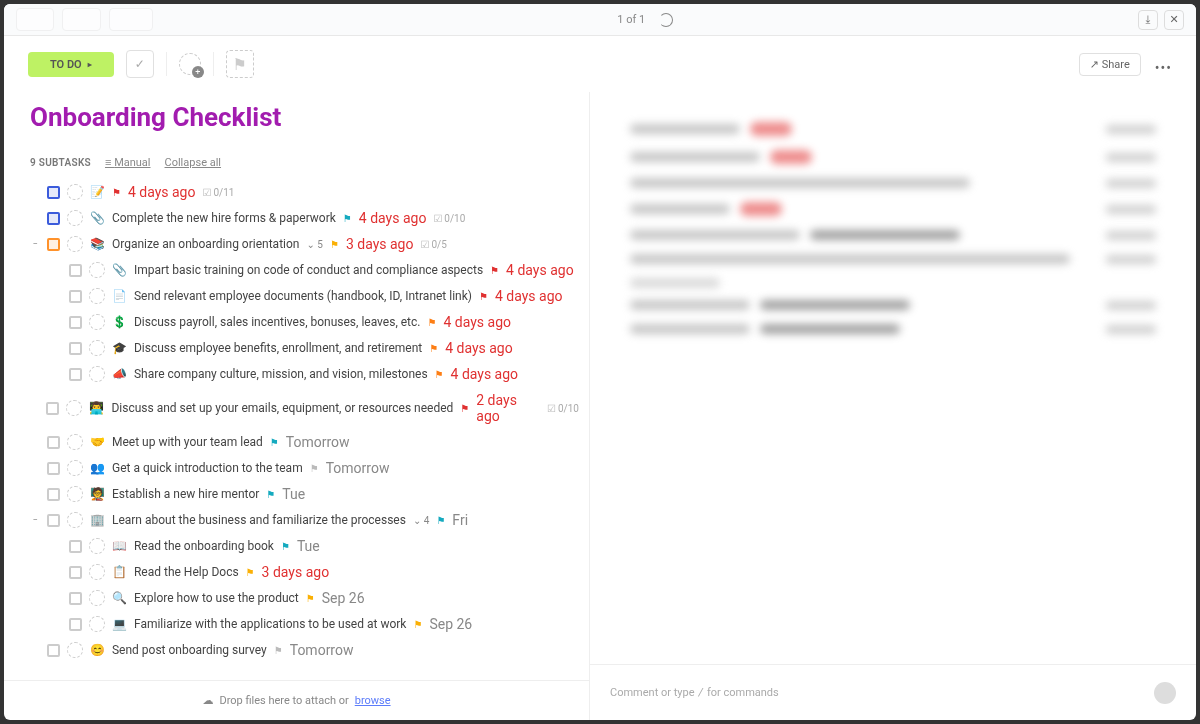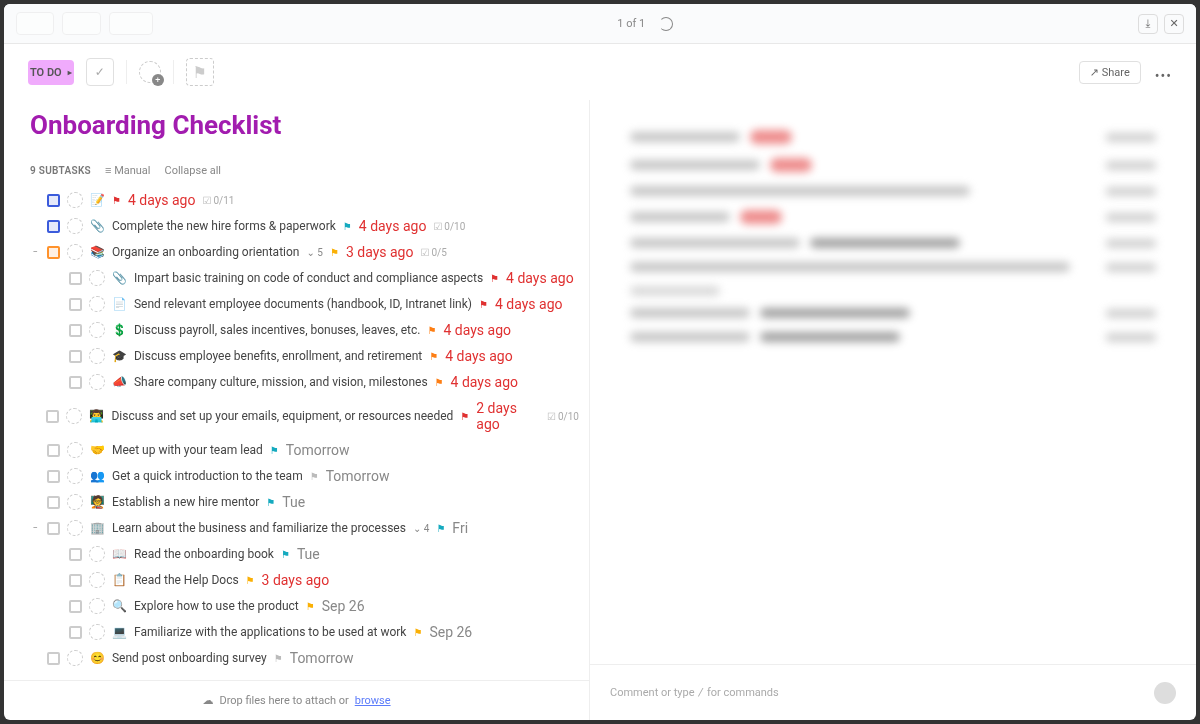--- a/index.html
+++ b/index.html
@@ -1,50 +1,50 @@
 <!DOCTYPE html>
 <html><head>
 <meta charset="utf-8">
 <style>
 * { margin: 0; padding: 0; box-sizing: border-box; font-family: -apple-system, BlinkMacSystemFont, "Segoe UI", Roboto, sans-serif; }
 body { background: #333; padding: 4px; }
 .window { background: #fff; border-radius: 6px; width: 1192px; height: 716px; display: flex; flex-direction: column; overflow: hidden; }
 
 
-.tabbar { height: 40px; border-bottom: 1px solid #e8e8e8; display: flex; align-items: center; padding: 0 12px; gap: 8px; font-size: 11px; color: #888; background:#fafbfc; }
+.tabbar { height: 32px; border-bottom: 1px solid #e8e8e8; display: flex; align-items: center; padding: 0 12px; gap: 8px; font-size: 11px; color: #888; background:#fafbfc; }
 .tab { padding: 4px 10px; border: 1px solid #e5e5e5; border-radius: 4px; background:#fff; cursor:pointer; display:flex; align-items:center; gap:4px;}
 .tab.blank { opacity:.5; }
 .tab-count { margin-left: auto; margin-right: 6px; }
 .refresh { width:14px; height:14px; border:1.5px solid #888; border-left-color:transparent; border-radius:50%; position:relative; }
 .winctl { margin-left:auto; display:flex; gap:6px;}
 .winbtn { width:20px; height:20px; border:1px solid #ddd; border-radius:4px; display:flex; align-items:center; justify-content:center; font-size:11px; color:#666; cursor:pointer;}
 
 
 .toolbar { height: 56px; display:flex; align-items:center; padding: 0 24px; gap:12px; }
-.todo-btn { background:#f0abfc; border-radius:4px; padding: 6px 2px; font-size:11px; font-weight:600; color:#555; display:flex; align-items:center; gap:6px; cursor:pointer;}
+.todo-btn { background:#bef264; border-radius:4px; padding: 6px 22px; font-size:11px; font-weight:600; color:#555; display:flex; align-items:center; gap:6px; cursor:pointer;}
 .todo-btn .caret { font-size:8px; }
 .ghost-btn { width:28px; height:28px; border:1px solid #e0e0e0; border-radius:4px; display:flex; align-items:center; justify-content:center; color:#aaa; cursor:pointer; font-size:12px;}
 .dashed-circ { width:22px; height:22px; border:1.5px dashed #ccc; border-radius:50%; position:relative;}
 .dashed-circ.plus::after{content:"+"; position:absolute; right:-4px; bottom:-4px; width:12px; height:12px; background:#888; color:#fff; border-radius:50%; font-size:9px; display:flex; align-items:center; justify-content:center;}
 .flag-ghost { width:28px; height:28px; border:1.5px dashed #ccc; border-radius:4px; display:flex; align-items:center; justify-content:center; color:#ccc;}
 .toolbar-right { margin-left:auto; display:flex; align-items:flex-end; gap:14px;}
 .share-btn { border:1px solid #e0e0e0; border-radius:4px; padding:4px 10px; font-size:11px; color:#666; cursor:pointer;}
 .more-btn { font-size:14px; color:#666; cursor:pointer; letter-spacing:1px;}
 
 
 .main { flex:1; display:flex; overflow:hidden; }
 .left { width:586px; border-right:1px solid #eee; display:flex; flex-direction:column; }
 .right { flex:1; display:flex; flex-direction:column; }
 
 
 .title-area { padding: 10px 26px 6px;}
 .title { font-size:26px; font-weight:700; color:#a21caf;}
 .subtasks-bar { display:flex; align-items:center; gap:14px; padding: 18px 26px 6px; font-size:11px; color:#888;}
 .subtasks-count { font-weight:600; text-transform:uppercase; font-size:10px; color:#777; letter-spacing:.3px;}
-.mini-link { cursor:pointer;}
+.mini-link { cursor:pointer;text-decoration:underline;}
 
 
 .tasks { flex:1; overflow-y:auto; padding: 4px 10px 10px 26px;}
 .task-row { display:flex; align-items:center; gap:7px; padding:5px 0; font-size:12px; color:#444; position:relative;}
 .task-row.child { padding-left:22px; }
 .expander { width:10px; font-size:9px; color:#888; cursor:pointer; text-align:center;}
 .checkbox { width:13px; height:13px; border:2px solid #ccc; border-radius:2px; cursor:pointer; flex-shrink:0;}
 .checkbox.blue { border-color:#3b5bdb; background:#3b5bdb22;}
 .checkbox.orange { border-color:#ff922b; background:#ff922b22;}
 .assign-circ { width:16px; height:16px; border:1px dashed #ccc; border-radius:50%; flex-shrink:0;}

